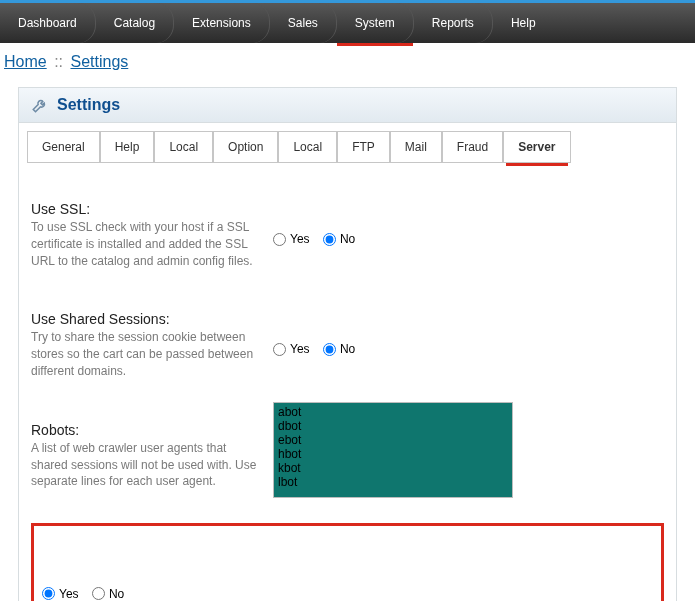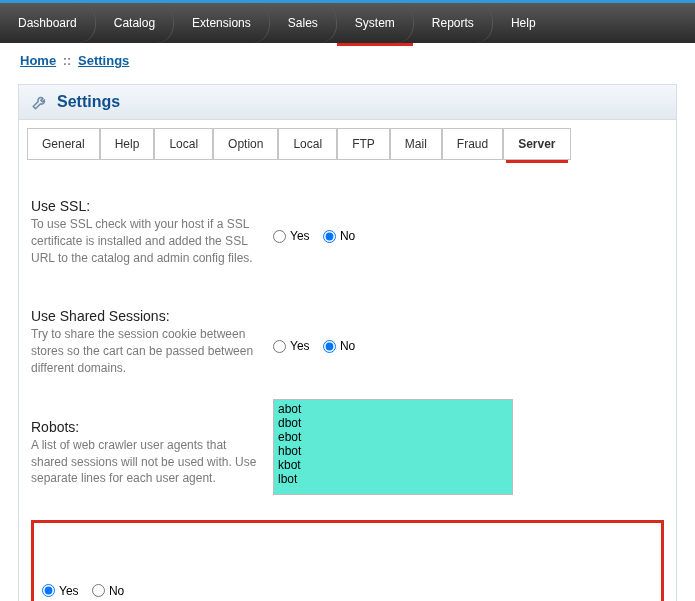--- a/index.html
+++ b/index.html
@@ -33,23 +33,22 @@
   }
   .system-underline::after {
     content: "";
     position: absolute;
     left: 0; right: 0; bottom: -3px;
     height: 3px;
     background: #d9291c;
   }
   
   .breadcrumb {
-    padding: 10px 20px;
-    font-size: 13px;
-    font-weight: bold;
+    padding: 10px 4px;
+    font-size: 16px;
   }
   .breadcrumb a {
     color: #1060a0;
     text-decoration: underline;
     cursor: pointer;
   }
   .breadcrumb .sep { color: #888; margin: 0 3px; }
   
   .content { padding: 0 18px 18px 18px; }
   .panel {
@@ -112,21 +111,21 @@
   .fld { flex: 1; padding-top: 10px; }
   .radio { display: inline-flex; align-items: center; gap: 4px; margin-right: 10px; margin-top: 41px; }
   .radio input { margin:0; }
   textarea {
     width: 230px;
     height: 90px;
     font-family: Arial, sans-serif;
     font-size: 12px;
     resize: none;
     border: 1px solid #bcbcbc;
-    background: #5eead4;
+    background: #0f766e;
     padding: 2px 4px;
     overflow-y: scroll;
   }
   .highlight-box {
     border: 3px solid #d9291c;
     padding: 10px 8px;
     margin: 8px 0;
   }
   .highlight-box .row { margin-bottom: 4px; }
   .extra-row { padding-top: 6px; }

